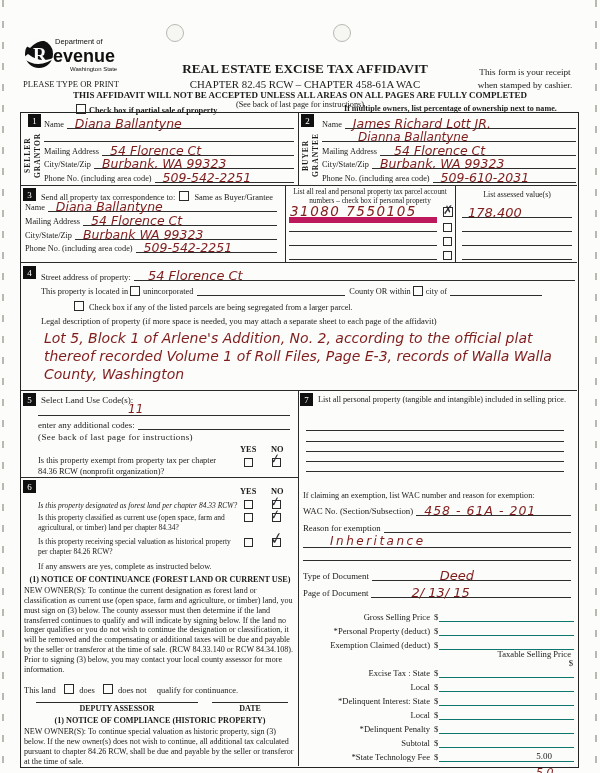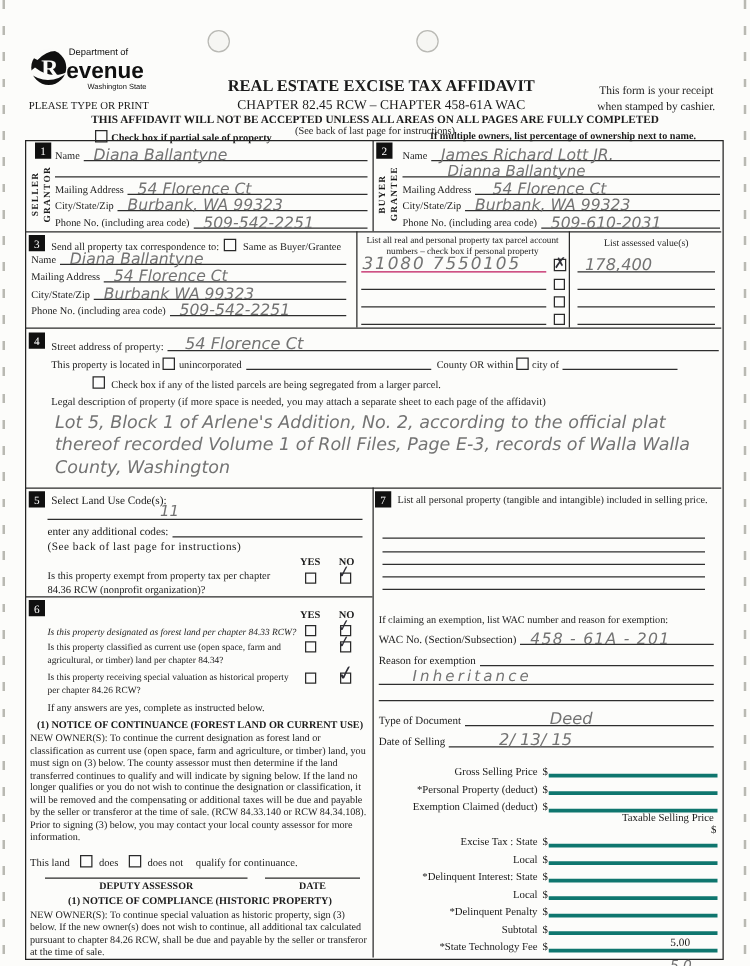--- a/index.html
+++ b/index.html
@@ -12,31 +12,31 @@
   .numbox{position:absolute;width:13px;height:13px;background:#101010;color:#fff;
           font-size:9px;display:flex;align-items:center;justify-content:center;}
   .vside{position:absolute;writing-mode:vertical-rl;transform:rotate(180deg);
          font-size:7.5px;font-weight:bold;letter-spacing:1px;line-height:1.3;text-align:center;}
   .lbl{font-size:8.3px;line-height:1.15;}
   .b{font-weight:bold;}
   .ctr{text-align:center;}
   .frow{position:absolute;display:flex;align-items:flex-end;}
   .frow .lab{font-size:8.3px;white-space:nowrap;padding-right:3px;line-height:1;}
   .frow .fill{flex:1;border-bottom:1px solid #2e2e2e;position:relative;height:100%;}
-  .hw{font-family:"DejaVu Sans",sans-serif;font-style:italic;color:#737373;line-height:1;}
+  .hw{font-family:"DejaVu Sans",sans-serif;font-style:italic;color:#7f1d1d;line-height:1;}
   .fill .hw{position:absolute;bottom:-2px;left:8px;white-space:nowrap;}
   .cb{position:absolute;width:9px;height:9px;border:1px solid #2a2a2a;background:#fdfdfc;box-sizing:border-box;}
   .cbi{display:inline-block;width:8px;height:8px;border:1px solid #2a2a2a;vertical-align:-1px;
        margin:0 3px 0 2px;background:#fdfdfc;}
   .ck{position:absolute;font-family:"DejaVu Sans",sans-serif;color:#2d2d35;font-size:13px;
       transform:rotate(-10deg);line-height:1;}
   .mrow{position:absolute;left:302px;width:272px;height:14px;display:flex;align-items:flex-end;}
   .mrow .mlab{width:128px;text-align:right;font-size:8.6px;white-space:nowrap;padding-right:3px;line-height:1;}
   .mrow .md{font-size:8.6px;padding:0 1px;line-height:1;}
-  .mrow .mline{flex:1;border-bottom:3px solid #0f766e;position:relative;height:100%;}
+  .mrow .mline{flex:1;border-bottom:1px solid #0f766e;position:relative;height:100%;}
   .mrow .mval{position:absolute;right:22px;bottom:0;font-size:9px;line-height:1;}
   .hole{position:absolute;width:16px;height:16px;border:1px solid #b9b9b4;border-radius:50%;top:24px;background:#f6f6f3;}
   .edge{position:absolute;top:0;bottom:0;width:2px;
         background:repeating-linear-gradient(180deg,#b9b9b2 0 7px,transparent 7px 21px);}
   .p{position:absolute;font-size:8.1px;line-height:1.22;text-align:left;}
 </style>
 </head>
 <body>
 
 <div class="page">
@@ -178,21 +178,21 @@
       </span>
   </div>
   <div class="frow" style="left:25px;top:241px;width:252px;height:12px;">
     <span class="lab">Phone No. (including area code)</span>
     <span class="fill">
         <span class="hw" style="font-size:12.5px;">509-542-2251</span>
       </span>
   </div>
 
   <div class="abs ctr" style="left:288px;top:187px;width:164px;font-size:7.3px;line-height:1.3;">List all real and personal property tax parcel account numbers – check box if personal property</div>
-  <div class="abs" style="left:289px;top:201px;width:148px;height:16px;border-bottom:1px solid #be185d;">
+  <div class="abs" style="left:289px;top:201px;width:148px;height:16px;border-bottom:6px solid #be185d;">
     <span class="hw" style="position:absolute;bottom:-1px;left:1px;font-size:13.5px;letter-spacing:1.5px;">31080 7550105</span>
   </div>
   <div class="cb" style="left:443px;top:207px;width:10px;height:10px;"></div>
   <div class="ck" style="left:443px;top:204px;font-size:12px;transform:rotate(0deg);">✗</div>
   <div class="abs" style="left:289px;top:231px;width:148px;border-bottom:1px solid #2e2e2e;"></div>
   <div class="cb" style="left:443px;top:223px;"></div>
   <div class="abs" style="left:289px;top:245px;width:148px;border-bottom:1px solid #2e2e2e;"></div>
   <div class="cb" style="left:443px;top:237px;"></div>
   <div class="abs" style="left:289px;top:259px;width:148px;border-bottom:1px solid #2e2e2e;"></div>
   <div class="cb" style="left:443px;top:251px;"></div>
@@ -306,21 +306,21 @@
   <div class="abs hw" style="left:330px;top:535px;font-size:12px;letter-spacing:2.5px;">Inheritance</div>
   <div class="abs" style="left:303px;top:547px;width:268px;border-bottom:1px solid #2e2e2e;"></div>
   <div class="abs" style="left:303px;top:560px;width:268px;border-bottom:1px solid #2e2e2e;"></div>
   <div class="frow" style="left:303px;top:566px;width:268px;height:15px;">
     <span class="lab" style="font-size:8.8px;">Type of Document</span>
     <span class="fill">
         <span class="hw" style="font-size:13px;left:68px;">Deed</span>
       </span>
   </div>
   <div class="frow" style="left:303px;top:583px;width:268px;height:15px;">
-    <span class="lab" style="font-size:8.8px;">Date of Selling</span>
+    <span class="lab" style="font-size:8.8px;">Page of Document</span>
     <span class="fill">
         <span class="hw" style="font-size:13px;left:40px;">2/ 13/ 15</span>
       </span>
   </div>
 
   <div class="mrow" style="top:608px;">
     <span class="mlab">Gross Selling Price</span>
       <span class="md">$</span>
       <span class="mline">
         <span class="mval"></span>

